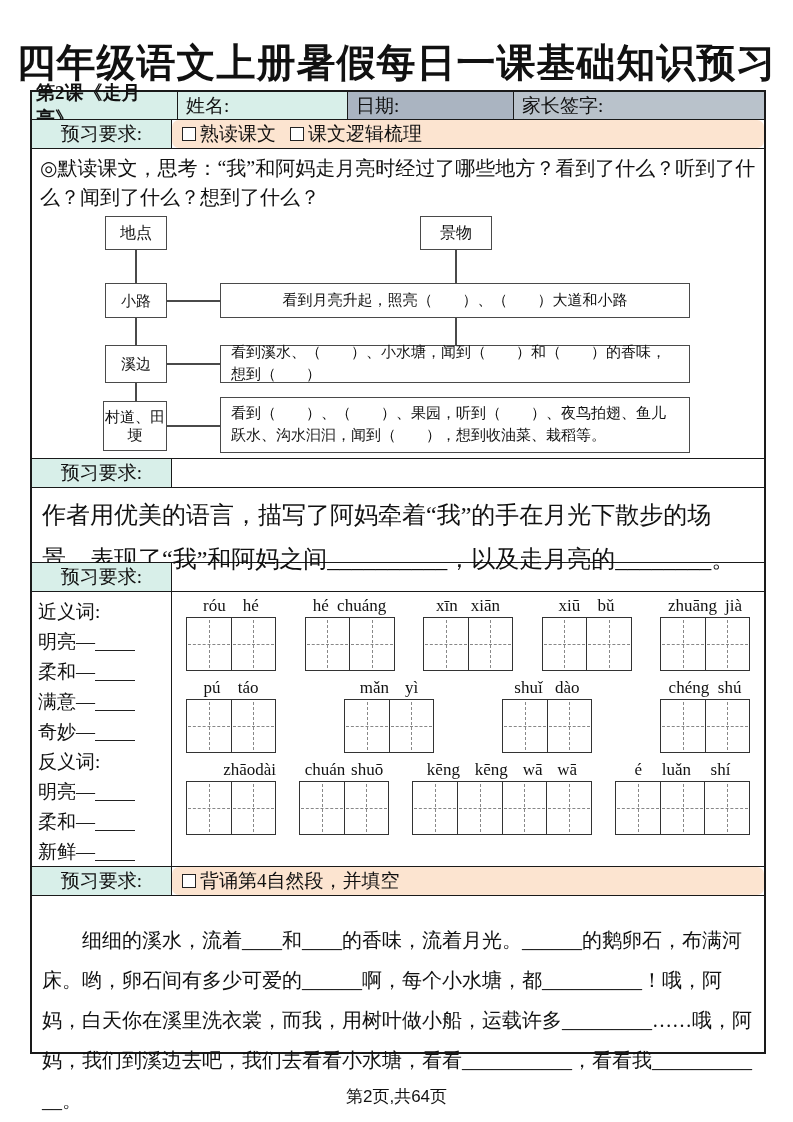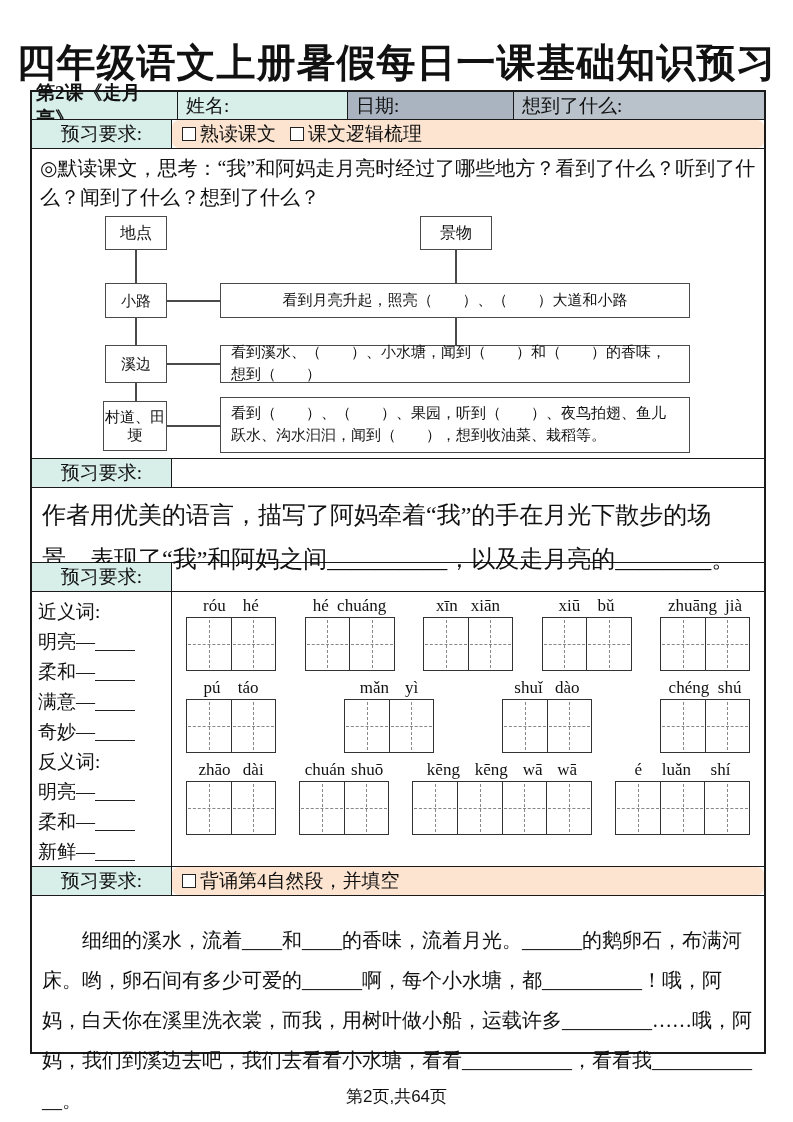--- a/index.html
+++ b/index.html
@@ -82,21 +82,21 @@
 <body style="--cyan: #d8efe9; --peach: #fce4d0; --bluegray: #aab4c1; --bluegray2: #b9c2cb; --border: #1a1a1a;">
 
 <div class="page-title">四年级语文上册暑假每日一课基础知识预习单</div>
 
 <div class="sheet">
 
   <div class="row head-row">
     <div class="cell bordered c-lesson">第2课《走月亮》</div>
     <div class="cell bordered c-name">姓名:</div>
     <div class="cell bordered c-date">日期:</div>
-    <div class="cell c-sign">想到了什么:</div>
+    <div class="cell c-sign">家长签字:</div>
   </div>
 
   <div class="row req-row">
     <div class="cell bordered req-label">预习要求:</div>
     <div class="cell req-items">
         <span class="req-item">
           <span class="checkbox"></span>
           <span>熟读课文</span>
         </span>
         <span class="req-item">
@@ -250,21 +250,21 @@
               <span>shú</span>
             </div>
             <div class="wbox" style="width: 90px;">
               <div class="wcell"></div>
               <div class="wcell"></div>
             </div>
           </div>
         </div>
         <div class="pin-row">
           <div class="pword">
-            <div class="pinyin" style="width: 90px;">
+            <div class="pinyin" style="width: 90px; justify-content: flex-end;">
               <span>zhāo</span>
               <span>dài</span>
             </div>
             <div class="wbox" style="width: 90px;">
               <div class="wcell"></div>
               <div class="wcell"></div>
             </div>
           </div>
           <div class="pword">
             <div class="pinyin" style="width: 90px;">

